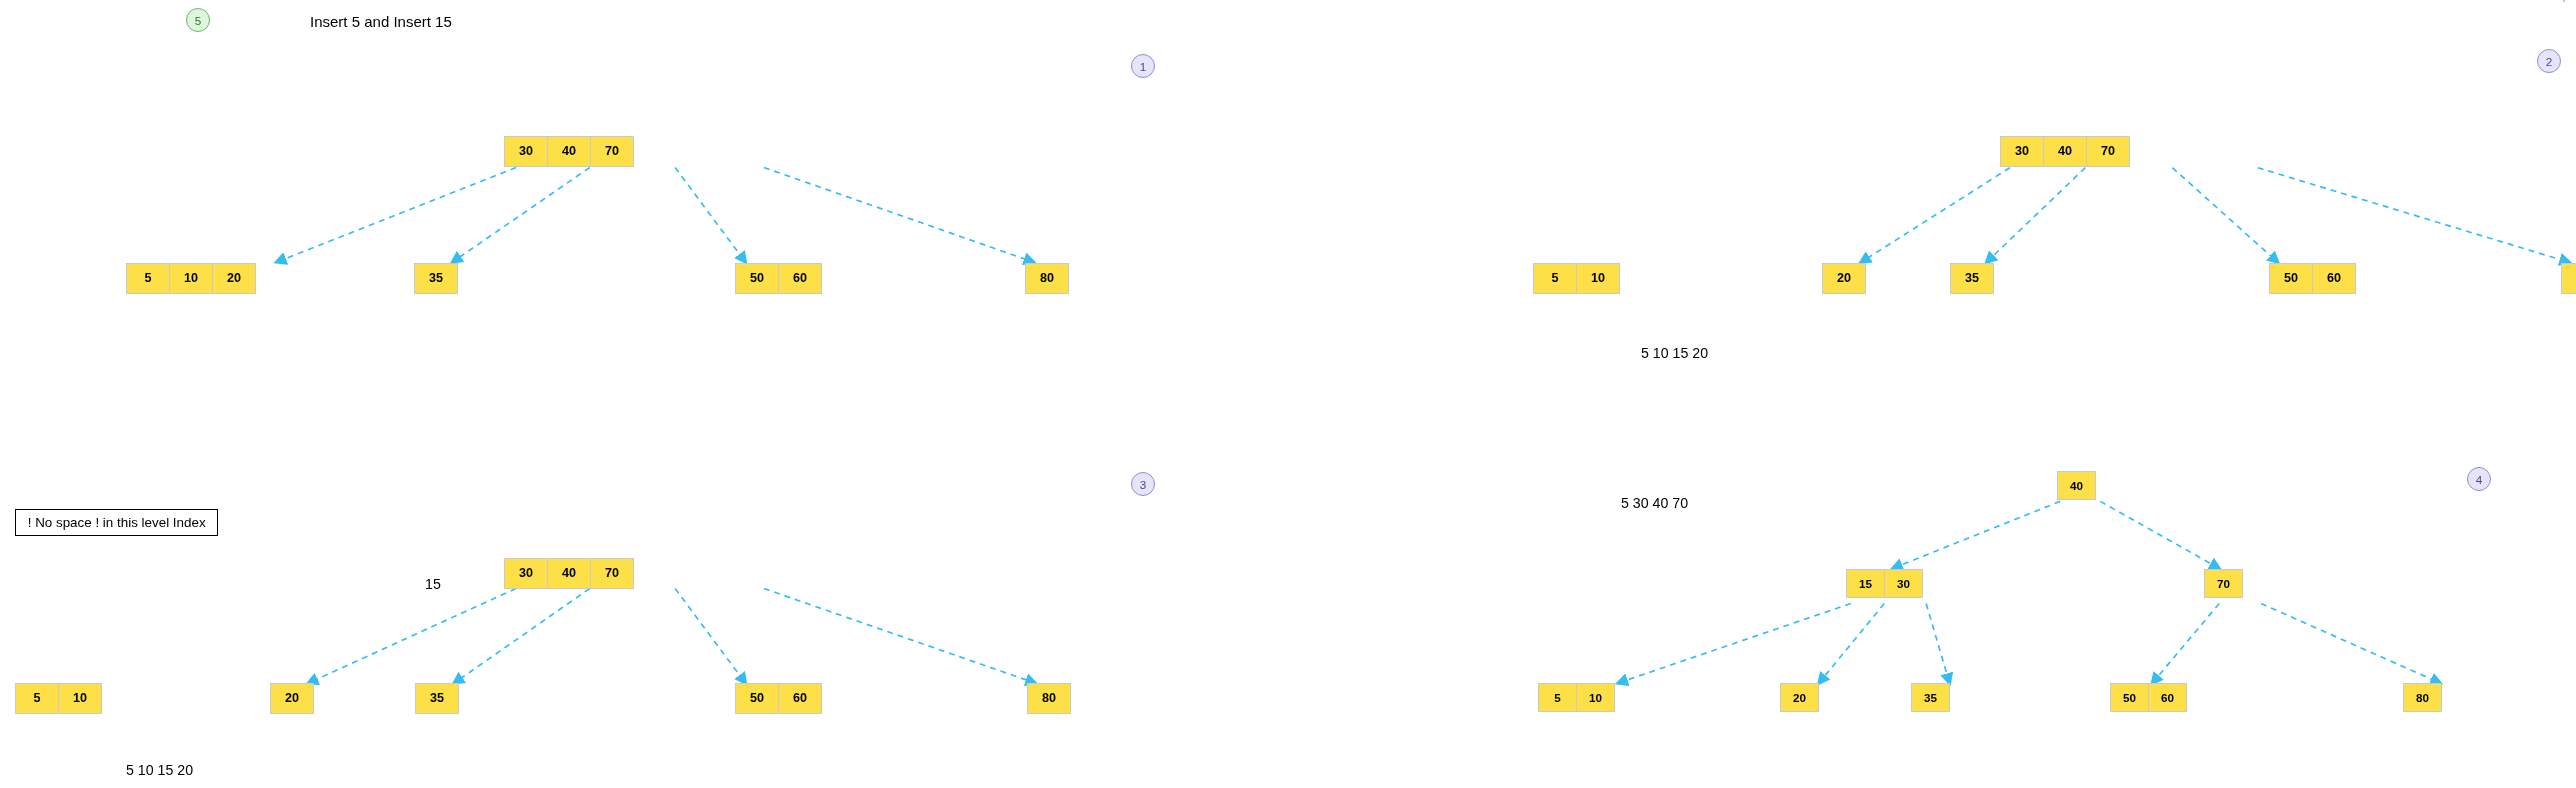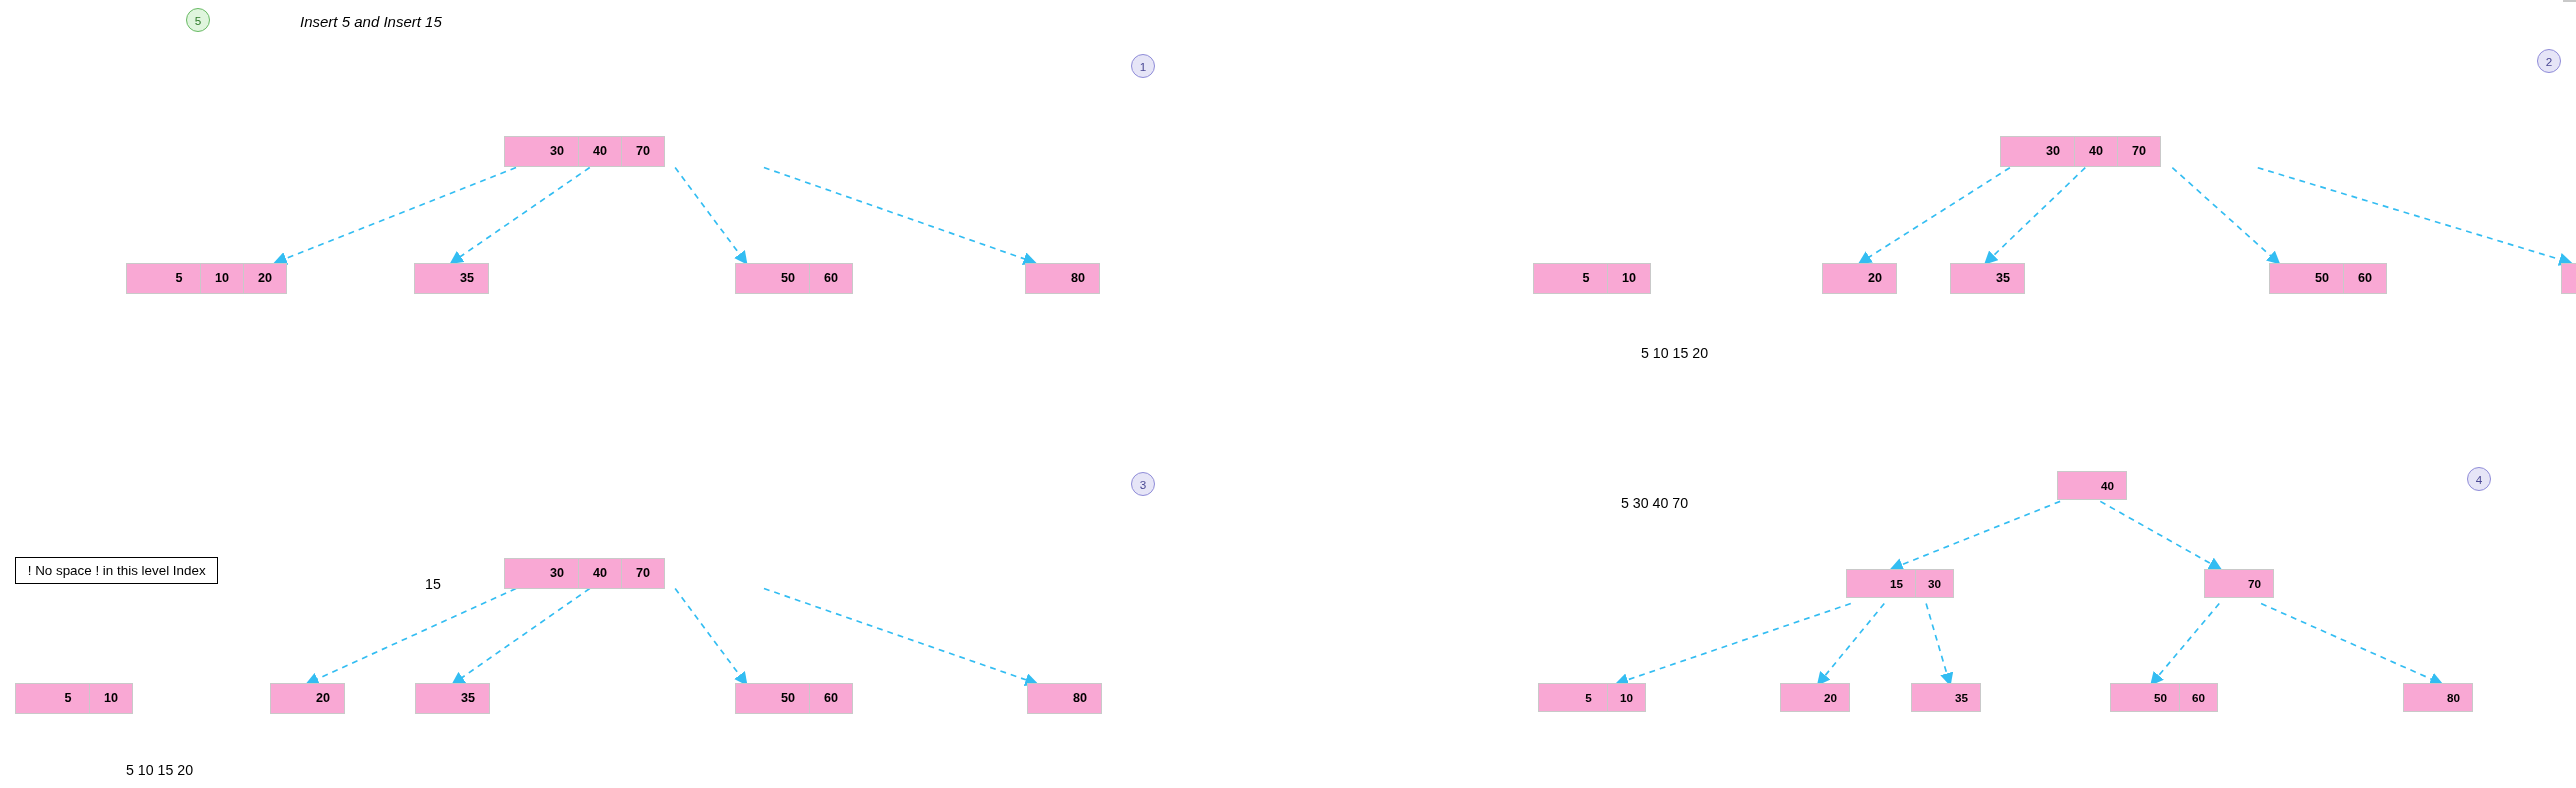--- a/index.html
+++ b/index.html
@@ -3,21 +3,21 @@
 <meta charset="utf-8">
 <style>
   html,body{margin:0;padding:0;font-family:Arial,Helvetica,sans-serif;font-size:12.6px;color:#000;}
   #canvas{position:relative;width:2576px;height:789px;background:#fff;}
   .abs{position:absolute;}
   
   .circ{width:22px;height:22px;border-radius:50%;border:1.7px solid;display:flex;align-items:center;justify-content:center;font-size:11.7px;}
   .circ.green{background:#dff5dd;border-color:#68ba64;color:#2d7a29;}
   .circ.purple{background:#e6e5f7;border-color:#8f8cd8;color:#4a4894;}
   
-  .node{display:flex;border:0.8px solid #c9c9c9;background:#f9a8d4;padding-left:31px;}
+  .node{display:flex;border:0.8px solid #c9c9c9;background:#fde047;}
   .node span{width:42px;height:28.5px;display:flex;align-items:center;justify-content:center;font-size:12.6px;font-weight:bold;border-right:0.8px solid #c9c9c9;}
   .node span:last-child{border-right:none;}
   .node.small span{width:37px;height:27px;font-size:11.7px;}
   
   .notebox{border:0.8px solid #000;padding:5px 11.7px;font-size:13.4px;}
   .textlbl{font-size:15px;}
   .textlbl.small{font-size:14.2px;margin-top:8px;}
   
   line.arr{stroke:#33bdf2;stroke-width:2;stroke-dasharray:7 6;}
   .arrowhead{fill:#33bdf2;}
@@ -38,21 +38,21 @@
   <div class="abs circ purple" style="left:2537px;top:49px;">
       <span>2</span>
     </div>
   <div class="abs circ purple" style="left:1131px;top:472px;">
       <span>3</span>
     </div>
   <div class="abs circ purple" style="left:2467px;top:467px;">
       <span>4</span>
     </div>
 
-  <div class="abs textlbl" style="left:300px;top:13.4px;font-style:italic;">Insert 5 and Insert 15</div>
+  <div class="abs textlbl" style="left:310px;top:13.4px;">Insert 5 and Insert 15</div>
 
   <svg class="ol" width="1156" height="335" viewBox="0 0 1380 400">
     <defs>
         <marker id="ah" markerWidth="8" markerHeight="8" refX="6" refY="4" orient="auto">
           <path d="M0,0 L8,4 L0,8 z" class="arrowhead"></path>
         </marker>
       </defs>
     <line class="arr" x1="616" y1="200" x2="330" y2="313" marker-end="url(#ah)"></line>
     <line class="arr" x1="704" y1="200" x2="540" y2="313" marker-end="url(#ah)"></line>
     <line class="arr" x1="806" y1="200" x2="890" y2="313" marker-end="url(#ah)"></line>
@@ -103,21 +103,21 @@
   <div class="abs node" style="left:2269px;top:263px;">
     <span>50</span>
     <span>60</span>
   </div>
   <div class="abs node" style="left:2563px - 0;left:2563px;"></div>
   <div class="abs node" style="left:2561px;top:263px;">
     <span>80</span>
   </div>
   <div class="abs textlbl small" style="left:1641px;top:337px;">5 10 15 20</div>
 
-  <div class="abs notebox" style="left:15px;top:509px;margin-top:48px;">! No space ! in this level Index</div>
+  <div class="abs notebox" style="left:15px;top:509px;">! No space ! in this level Index</div>
   <svg class="ol" style="top:394px;" width="1156" height="394" viewBox="0 0 1380 470">
     <line class="arr" x1="616" y1="232" x2="368" y2="345" marker-end="url(#ah)"></line>
     <line class="arr" x1="704" y1="232" x2="542" y2="345" marker-end="url(#ah)"></line>
     <line class="arr" x1="806" y1="232" x2="890" y2="345" marker-end="url(#ah)"></line>
     <line class="arr" x1="912" y1="232" x2="1236" y2="345" marker-end="url(#ah)"></line>
   </svg>
   <div class="abs textlbl small" style="left:425px;top:568px;">15</div>
   <div class="abs node" style="left:504px;top:558px;">
     <span>30</span>
     <span>40</span>

